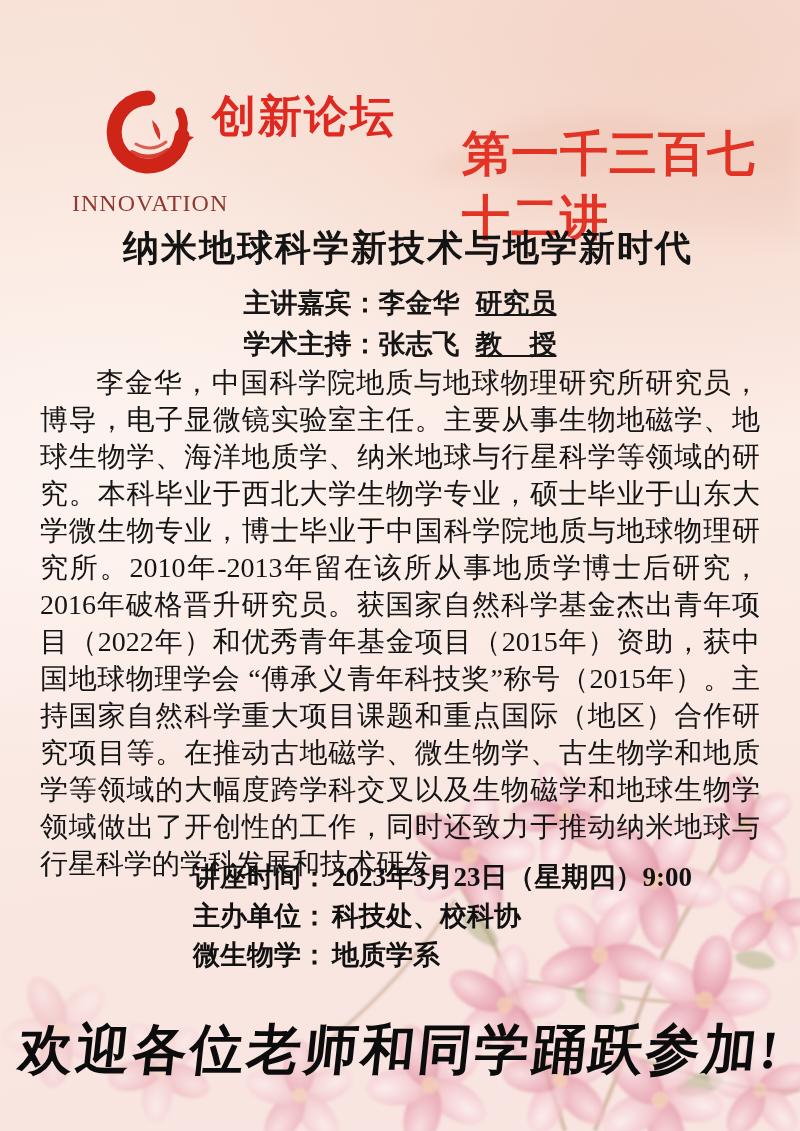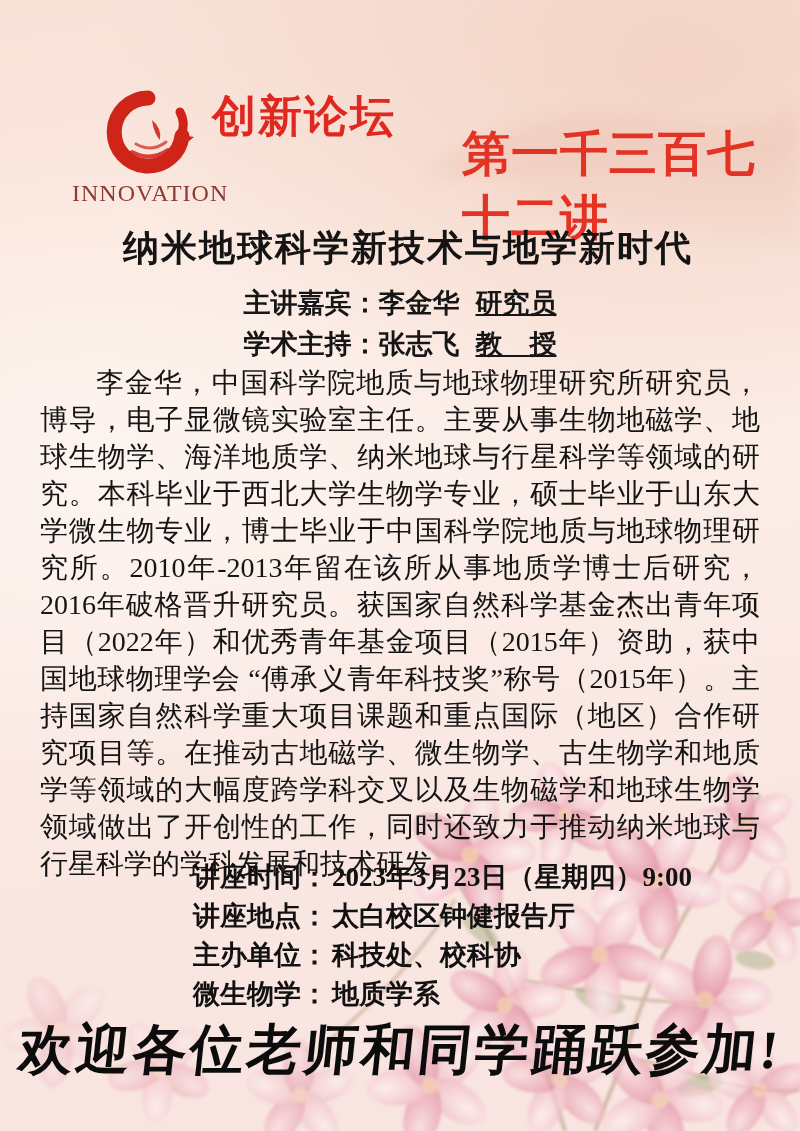--- a/index.html
+++ b/index.html
@@ -12,21 +12,21 @@
       radial-gradient(120% 55% at 85% 6%, rgba(238,197,180,0.55), rgba(238,197,180,0) 60%),
       radial-gradient(90% 40% at 12% 40%, rgba(255,251,248,0.55), rgba(255,251,248,0) 70%),
       linear-gradient(172deg,#f8e2d8 0%,#fae7de 18%,#fcede7 45%,#f9e6e1 75%,#f8e4e0 100%);
     color:#161616;
   }
   .decor{position:absolute;inset:0;z-index:0;}
   .content{position:absolute;inset:0;z-index:1;}
 
   .logo-wrap{position:absolute;left:72px;top:90px;width:156px;text-align:center;}
   .logo-caption{
-    display:block;margin-top:2px;
+    display:block;margin-top:12px;
     font-family:"Liberation Serif","DejaVu Serif",serif;
     font-size:24px;letter-spacing:1px;color:#8d3a33;
   }
   .forum-title{
     position:absolute;left:212px;top:92px;
     font-size:44px;font-weight:900;line-height:1.1;
     color:#df2820;letter-spacing:2px;
     font-family:"Liberation Sans","DejaVu Sans",sans-serif;
   }
   .lecture-no{
@@ -166,23 +166,20 @@
       </div>
     </div>
 
     <p class="bio">李金华，中国科学院地质与地球物理研究所研究员，博导，电子显微镜实验室主任。主要从事生物地磁学、地球生物学、海洋地质学、纳米地球与行星科学等领域的研究。本科毕业于西北大学生物学专业，硕士毕业于山东大学微生物专业，博士毕业于中国科学院地质与地球物理研究所。2010年-2013年留在该所从事地质学博士后研究，2016年破格晋升研究员。获国家自然科学基金杰出青年项目（2022年）和优秀青年基金项目（2015年）资助，获中国地球物理学会 “傅承义青年科技奖”称号（2015年）。主持国家自然科学重大项目课题和重点国际（地区）合作研究项目等。在推动古地磁学、微生物学、古生物学和地质学等领域的大幅度跨学科交叉以及生物磁学和地球生物学领域做出了开创性的工作，同时还致力于推动纳米地球与行星科学的学科发展和技术研发。</p>
 
     <div class="details">
       <div class="row">
         <span>讲座时间：</span><span class="value">2023年3月23日（星期四）9:00</span>
       </div>
       <div class="row">
-        <span>讲座地点：</span><span class="value">太白校区钟健报告厅</span>
-      </div>
-      <div class="row">
         <span>主办单位：</span><span class="value">科技处、校科协</span>
       </div>
       <div class="row">
         <span>微生物学：</span><span class="value">地质学系</span>
       </div>
     </div>
 
     <div class="welcome">欢迎各位老师和同学踊跃参加!</div>
 
   </div>

